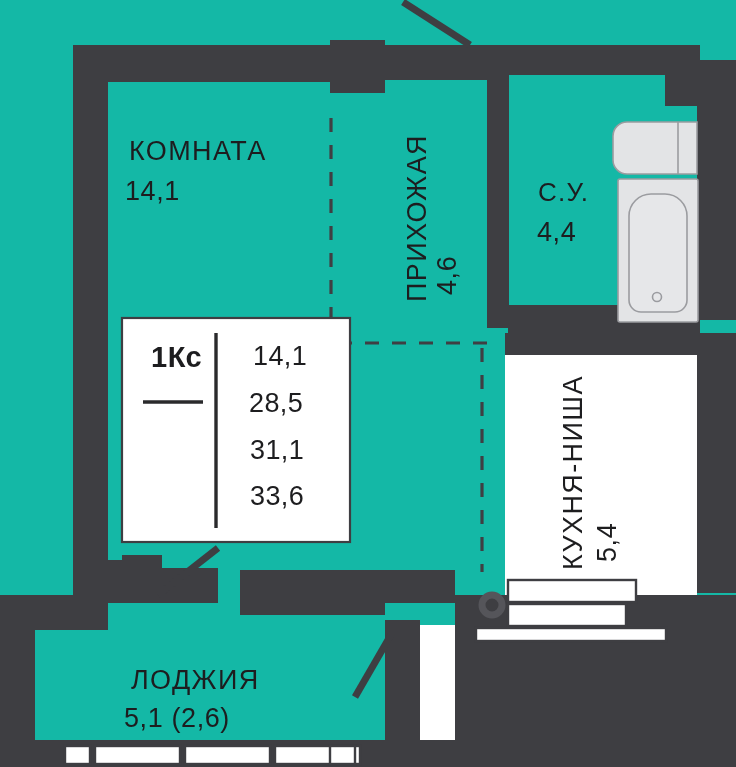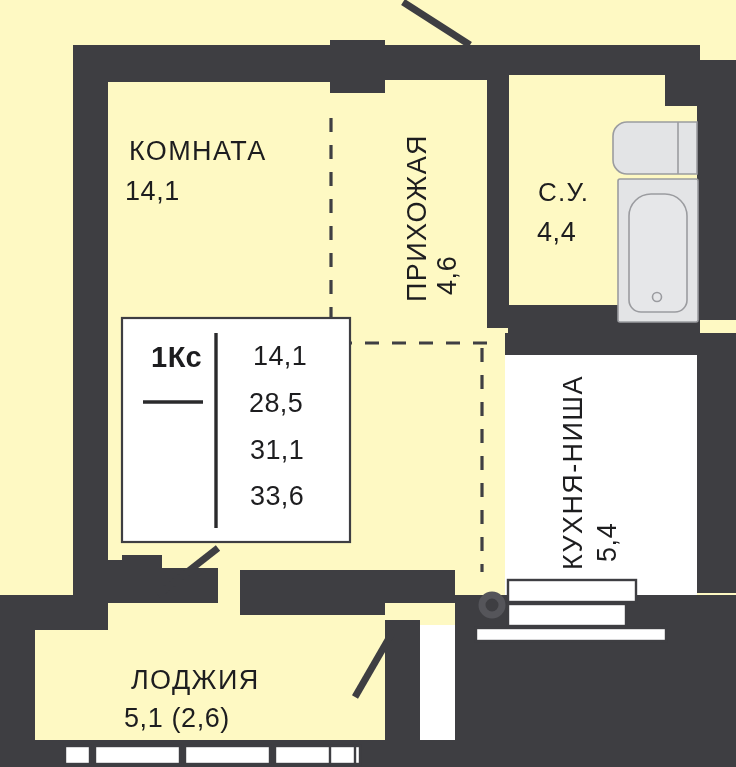--- a/index.html
+++ b/index.html
@@ -10,21 +10,21 @@
   body {
     width: 736px;
     height: 767px;
     font-family: "Liberation Sans", sans-serif;
     overflow: hidden;
   }
   #plan-root {
     position: relative;
     width: 736px;
     height: 767px;
-    background: #fef9c3;
+    background: #14b8a6;
   }
   svg#floorplan {
     display: block;
     width: 736px;
     height: 767px;
   }
   .wall      { fill: #3e3e42; }
   .doorline  { stroke: #3e3e42; stroke-width: 7; stroke-linecap: butt; fill: none; }
   .dash      { stroke: #3f3f43; stroke-width: 3.2; fill: none;
                stroke-dasharray: 14 13; }

